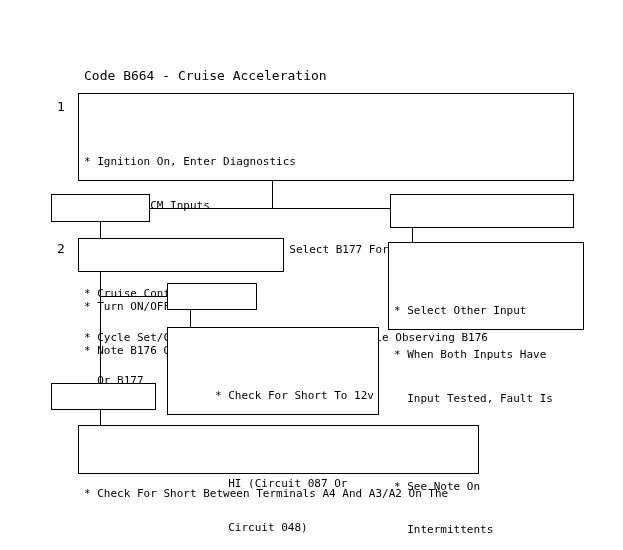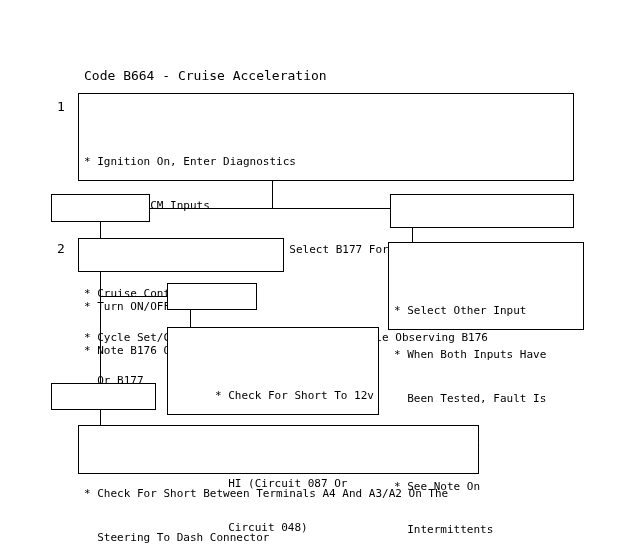--- a/index.html
+++ b/index.html
@@ -115,21 +115,21 @@
     <div class="inner">
       <span class="bullet-row">* Turn ON/OFF Switch Off</span>
       <span class="bullet-row">* Note B176 Or B177</span>
     </div>
   </div>
 
   <div class="box" style="left:388px; top:242px; width:196px; height:88px;">
     <div class="inner">
       <span class="bullet-row">* Select Other Input</span>
       <span class="bullet-row">* When Both Inputs Have</span>
-      <span class="bullet-row">  Been Tested, Fault Is</span>
+      <span class="bullet-row">  Input Tested, Fault Is</span>
       <span class="bullet-row">  Not Present</span>
       <span class="bullet-row">* See Note On</span>
       <span class="bullet-row">  Intermittents</span>
     </div>
   </div>
 
   <div class="box label-box" style="left:167px; top:283px; width:90px; height:27px;">
     <div class="inner">
       <span>Remains </span><b>HI</b>
     </div>
@@ -148,18 +148,17 @@
 
   <div class="box label-box" style="left:51px; top:383px; width:105px; height:27px;">
     <div class="inner">
       <span>Switches </span><u>LO</u>
     </div>
   </div>
 
   <div class="box" style="left:78px; top:425px; width:401px; height:49px;">
     <div class="inner">
       <span class="bullet-row">* Check For Short Between Terminals A4 And A3/A2 On The</span>
-      <span class="bullet-row">  Steering To Dash Connector</span>
       
     </div>
   </div>
 
 </div>
 
 </body></html>

